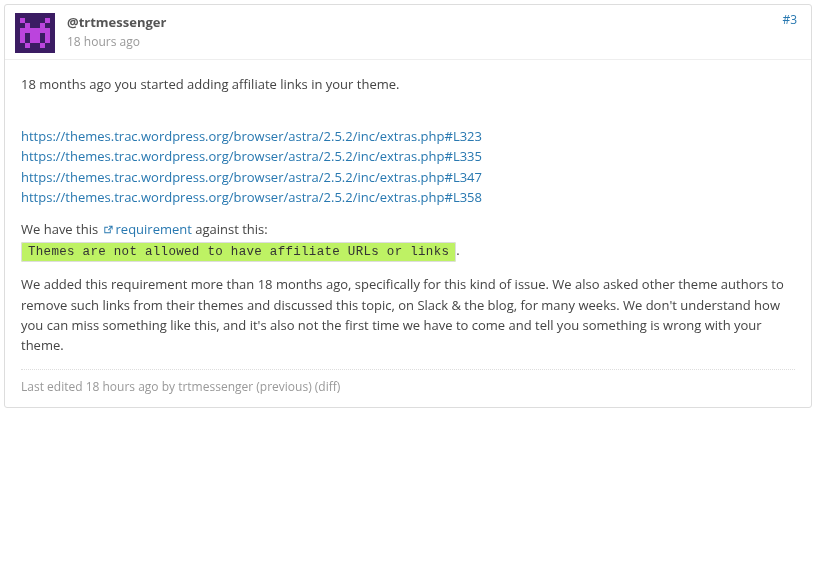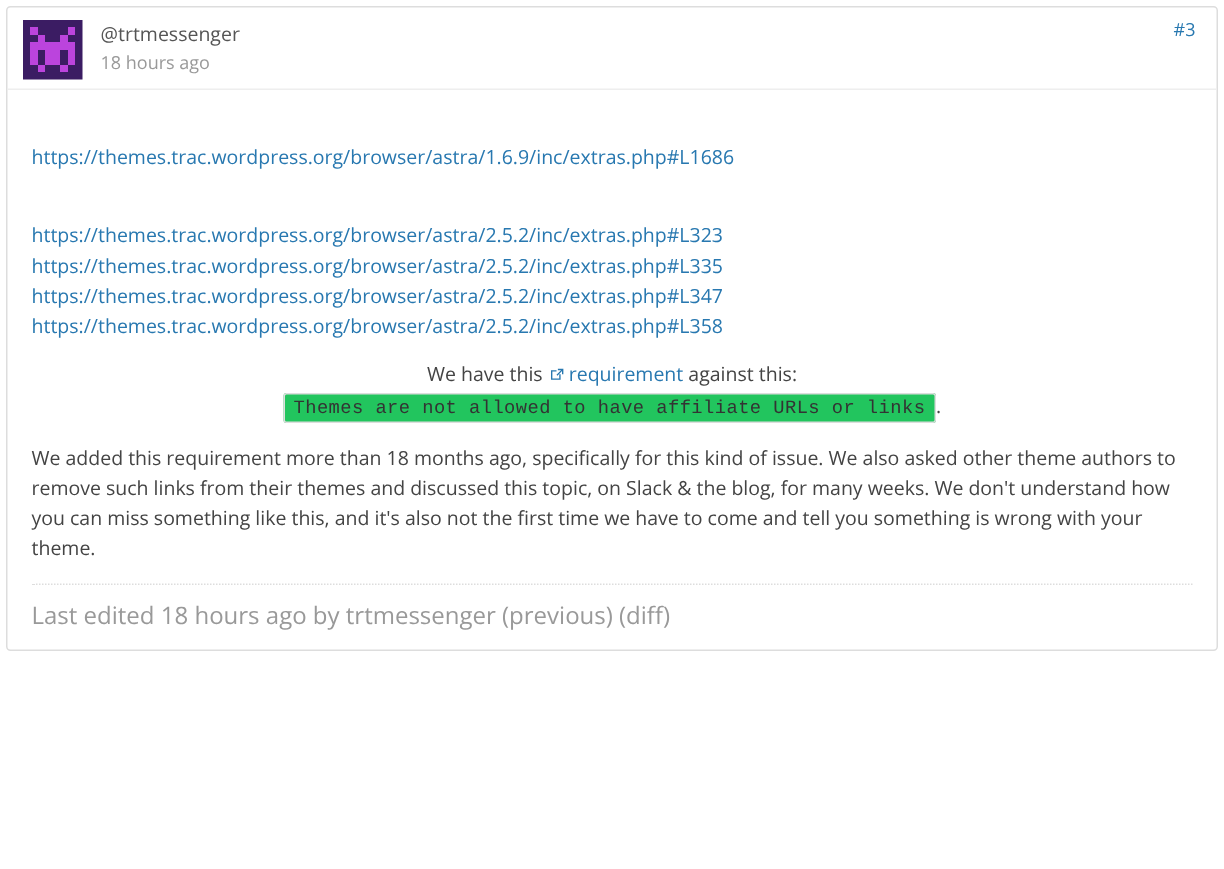--- a/index.html
+++ b/index.html
@@ -27,21 +27,21 @@
   .avatar {
     width: 40px;
     height: 40px;
     flex: 0 0 40px;
     margin-right: 12px;
   }
   .avatar svg { display:block; }
   .author-block { flex: 1 1 auto; }
   .author {
     color: #555;
-    font-weight: 400;
+    font-weight: 700;
     font-size: 13px;
     line-height: 1.4;
   }
   .timestamp {
     color: #999;
     font-size: 12px;
     margin-top: 2px;
   }
   .comment-num {
     color: #999;
@@ -65,39 +65,39 @@
   .ext-icon {
     display: inline-block;
     vertical-align: -1px;
     margin-right: 2px;
     color: #2878b0;
   }
   .ext-icon svg { display:inline; }
   code.inline {
     font-family: "Consolas","Menlo","Courier New",monospace;
     font-size: 12.5px;
-    background: #22c55e;
+    background: #bef264;
     border: 1px solid #ddd;
     border-radius: 2px;
     padding: 2px 6px;
     color: #333;
     letter-spacing: 0.3px;
   }
   .footer {
     border-top: 1px dotted #ddd;
     margin-top: 14px;
     padding-top: 8px;
     color: #999;
-    font-size: 16px;
+    font-size: 12px;
   }
   .footer a {
     color: #999;
     text-decoration: none;
   }
-  .nomrg { margin-bottom: 0 !important; text-align: center; }
+  .nomrg { margin-bottom: 0 !important; }
 </style>
 </head>
 <body>
 
 <div class="comment-box">
 
   <div class="comment-header">
     <div class="avatar">
       <svg width="40" height="40" viewBox="0 0 8 8" shape-rendering="crispEdges">
         <rect width="8" height="8" fill="#3b1c63"></rect>
@@ -120,22 +120,21 @@
       <div class="author">@trtmessenger</div>
       <div class="timestamp">18 hours ago</div>
     </div>
     <a class="comment-num link" href="#">#3</a>
   </div>
 
   <div class="comment-body">
 
 
     <p>
-      <br>
-      <a href="#" class="link">https://themes.trac.wordpress.org/browser/astra/1.6.9/inc/extras.php#L1686</a>
+      <span>18 months ago you started adding affiliate links in your theme.</span><br>
     </p>
 
 
     <p>
       <br>
       <a href="#" class="link">https://themes.trac.wordpress.org/browser/astra/2.5.2/inc/extras.php#L323</a><br>
       <a href="#" class="link">https://themes.trac.wordpress.org/browser/astra/2.5.2/inc/extras.php#L335</a><br>
       <a href="#" class="link">https://themes.trac.wordpress.org/browser/astra/2.5.2/inc/extras.php#L347</a><br>
       <a href="#" class="link">https://themes.trac.wordpress.org/browser/astra/2.5.2/inc/extras.php#L358</a><br>
     </p>

